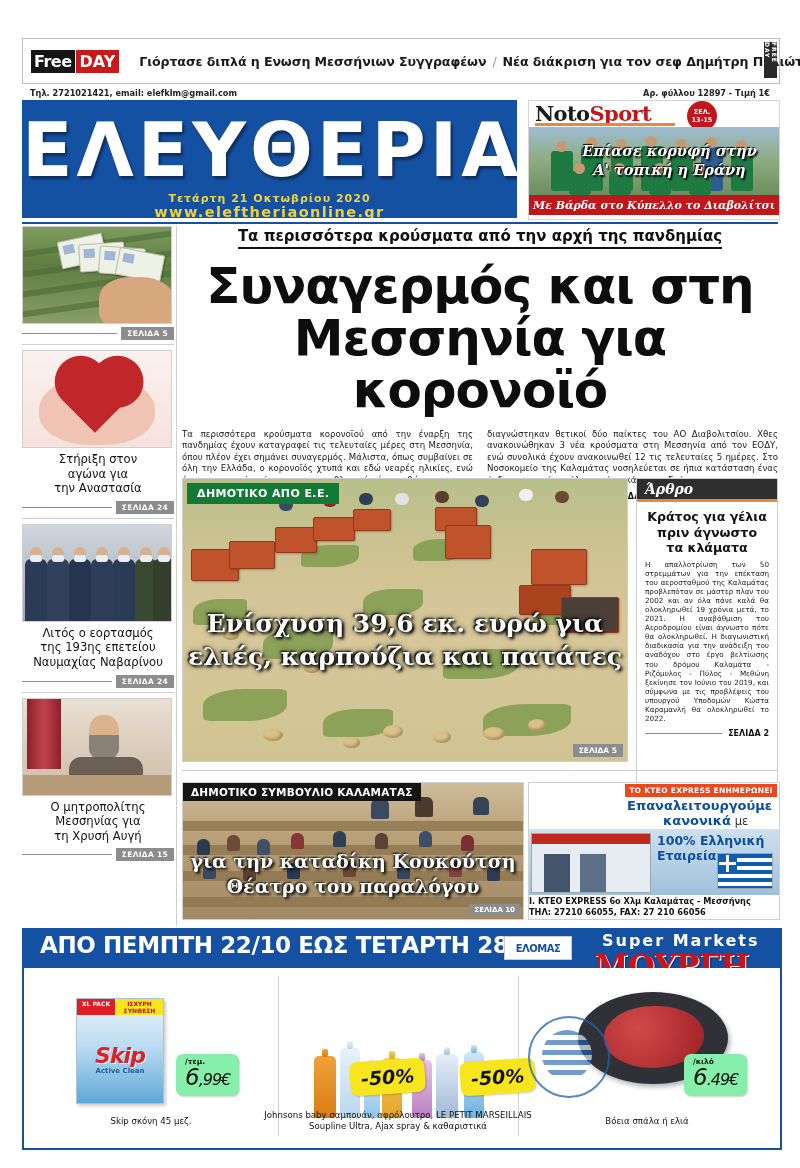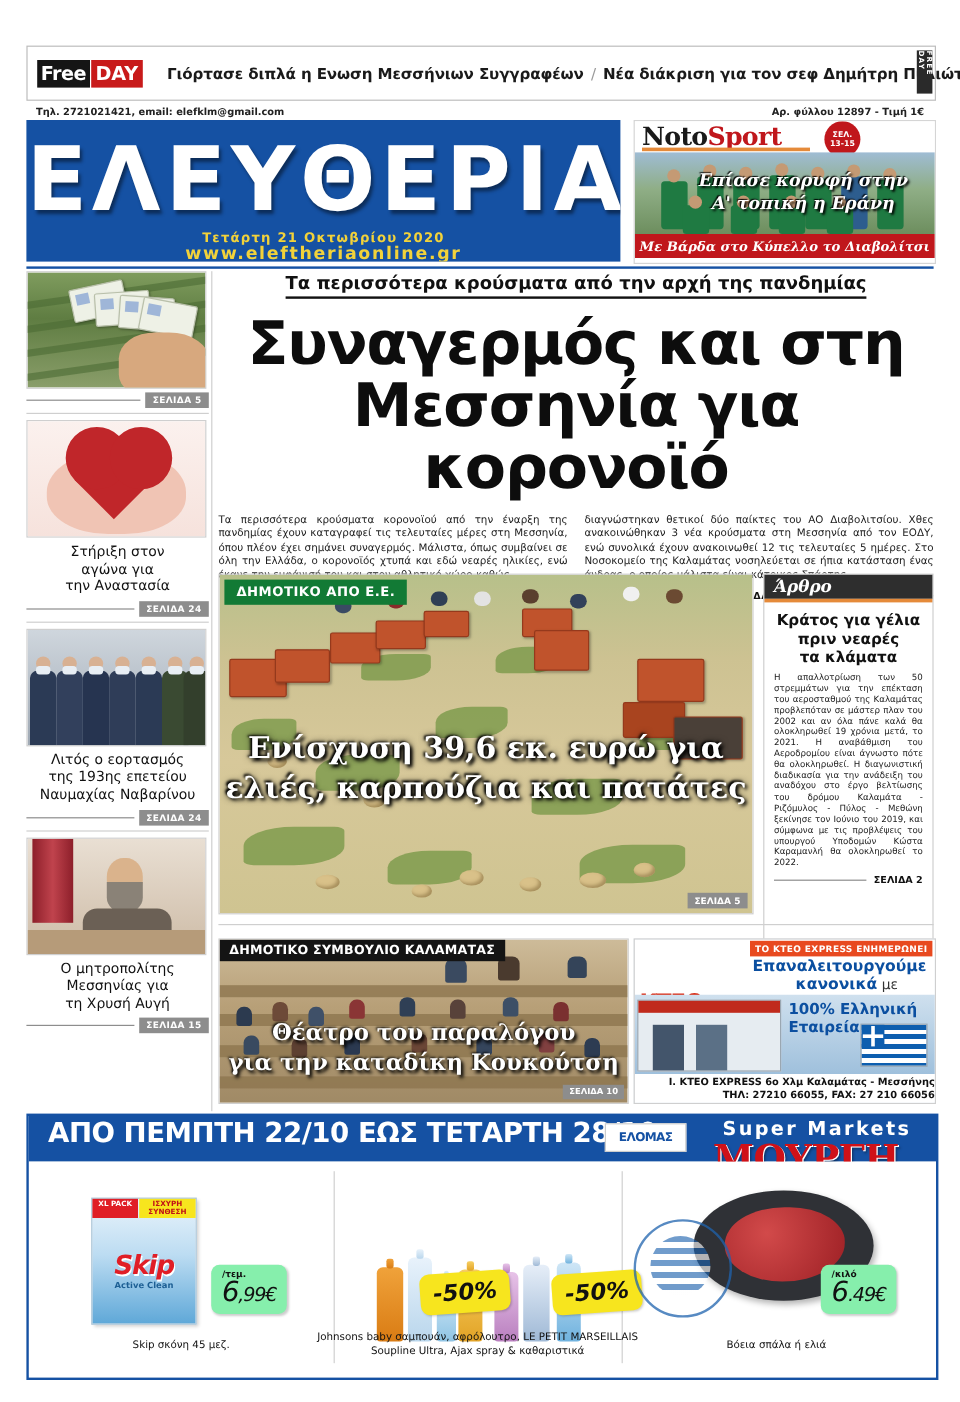--- a/index.html
+++ b/index.html
@@ -133,21 +133,21 @@
   .kteo-mid{position:relative;height:66px;background:linear-gradient(180deg,#cfe0ee,#9fc0dc);}
   .kteo-bldg{position:absolute;left:2px;top:4px;width:118px;height:58px;background:#e6ecf1;border:1px solid #9aa7b2;}
   .kteo-bldgtop{position:absolute;left:0;top:0;width:100%;height:10px;background:#c02a1c;}
   .kteo-door{position:absolute;left:12px;top:20px;width:26px;height:38px;background:#43556b;}
   .kteo-door2{position:absolute;left:48px;top:20px;width:26px;height:38px;background:#5b7086;}
   .kteo-100{position:absolute;left:128px;top:4px;font-size:12.5px;font-weight:bold;color:#0b4fa0;line-height:15px;}
   .flag{position:absolute;right:6px;bottom:6px;width:54px;height:34px;background:repeating-linear-gradient(180deg,#0d5eaf 0 4px,#fff 4px 8px);border:1px solid #9aa7b2;}
   .flag-canton{position:absolute;left:0;top:0;width:19px;height:19px;background:#0d5eaf;}
   .flag-canton:before{content:"";position:absolute;left:8px;top:1px;width:3px;height:17px;background:#fff;}
   .flag-canton:after{content:"";position:absolute;left:1px;top:8px;width:17px;height:3px;background:#fff;}
-  .kteo-bot{position:absolute;left:0;bottom:0;width:250px;background:#fff;text-align:right;font-size:8.2px;font-weight:bold;line-height:10.5px;padding:1px 0 2px;color:#111;}
+  .kteo-bot{position:absolute;left:0;bottom:0;width:250px;background:#fff;text-align:left;font-size:8.2px;font-weight:bold;line-height:10.5px;padding:1px 0 2px;color:#111;}
 
   
   .smad{position:absolute;left:22px;top:928px;width:756px;height:218px;border:2px solid #1551a3;background:#fff;overflow:hidden;}
   .sm-head{position:relative;height:38px;background:#1551a3;}
   .sm-dates{position:absolute;left:16px;top:2px;color:#fff;font-size:23px;font-weight:bold;letter-spacing:-.4px;font-family:"DejaVu Sans",sans-serif;}
   .elomas{position:absolute;left:480px;top:6px;width:66px;height:22px;background:#fff;border:1px solid #ccc;display:flex;align-items:center;justify-content:center;font-size:10px;font-weight:bold;color:#1551a3;letter-spacing:-.5px;}
   .sm-super{position:absolute;left:578px;top:1px;color:#fff;font-size:16px;font-weight:bold;letter-spacing:2px;}
   .mourgi{position:absolute;left:570px;top:18px;color:#cf1118;font-size:31px;font-weight:bold;letter-spacing:-.5px;text-shadow:1px 1px 0 #fff,2px 2px 2px rgba(0,0,0,.35);font-family:"DejaVu Serif","Liberation Serif",serif;}
   .sm-body{position:relative;height:178px;background:#fff;}
   .sm-cell{position:absolute;top:0;height:178px;}
@@ -395,21 +395,21 @@
       <div>ελιές, καρπούζια και πατάτες</div>
     </div>
     <div class="potato-page">ΣΕΛΙΔΑ 5</div>
   </div>
 
   <div class="arthro">
     <div class="arthro-head">Άρθρο</div>
     <div class="arthro-bar"></div>
     <div class="arthro-title">
       <div>Κράτος για γέλια</div>
-      <div>πριν νεαρές</div>
+      <div>πριν άγνωστο</div>
       <div>τα κλάματα</div>
     </div>
     <div class="arthro-body">Η απαλλοτρίωση των 50 στρεμμάτων για την επέκταση του αεροσταθμού της Καλαμάτας προβλεπόταν σε μάστερ πλαν του 2002 και αν όλα πάνε καλά θα ολοκληρωθεί 19 χρόνια μετά, το 2021. Η αναβάθμιση του Αεροδρομίου είναι άγνωστο πότε θα ολοκληρωθεί. Η διαγωνιστική διαδικασία για την ανάδειξη του αναδόχου στο έργο βελτίωσης του δρόμου Καλαμάτα - Ριζόμυλος - Πύλος - Μεθώνη ξεκίνησε τον Ιούνιο του 2019, και σύμφωνα με τις προβλέψεις του υπουργού Υποδομών Κώστα Καραμανλή θα ολοκληρωθεί το 2022.</div>
     <div class="arthro-foot">
       <div class="ln"></div>
       <div class="tx">ΣΕΛΙΔΑ 2</div>
     </div>
   </div>
 
   <div class="hrule" style="left:182px;top:770px;width:596px;height:1px;background:#cfcfcf;"></div>
@@ -434,22 +434,22 @@
       <div class="person" style="left:160px;top:78px;background:#6b4636;"></div>
       <div class="person" style="left:214px;top:80px;background:#35455c;"></div>
       <div class="person" style="left:266px;top:78px;background:#814040;"></div>
       <div class="person" style="left:304px;top:82px;background:#2d3c52;"></div>
       <div class="person" style="left:188px;top:16px;background:#3a4a60;width:18px;height:20px;"></div>
       <div class="person" style="left:232px;top:14px;background:#4a3a2e;width:18px;height:20px;"></div>
       <div class="person" style="left:290px;top:14px;background:#344459;width:16px;height:18px;"></div>
     </div>
     <div class="council-tag">ΔΗΜΟΤΙΚΟ ΣΥΜΒΟΥΛΙΟ ΚΑΛΑΜΑΤΑΣ</div>
     <div class="council-cap">
+      <div>για την καταδίκη Κουκούτση</div>
       <div>Θέατρο του παραλόγου</div>
-      <div>για την καταδίκη Κουκούτση</div>
     </div>
     <div class="council-page">ΣΕΛΙΔΑ 10</div>
   </div>
 
   <div class="kteo">
     <div class="kteo-top">
       <div class="kteo-logo">
         <div class="kteo-k">ΚΤΕΟ</div>
         <div class="kteo-e">EXPRESS</div>
       </div>

